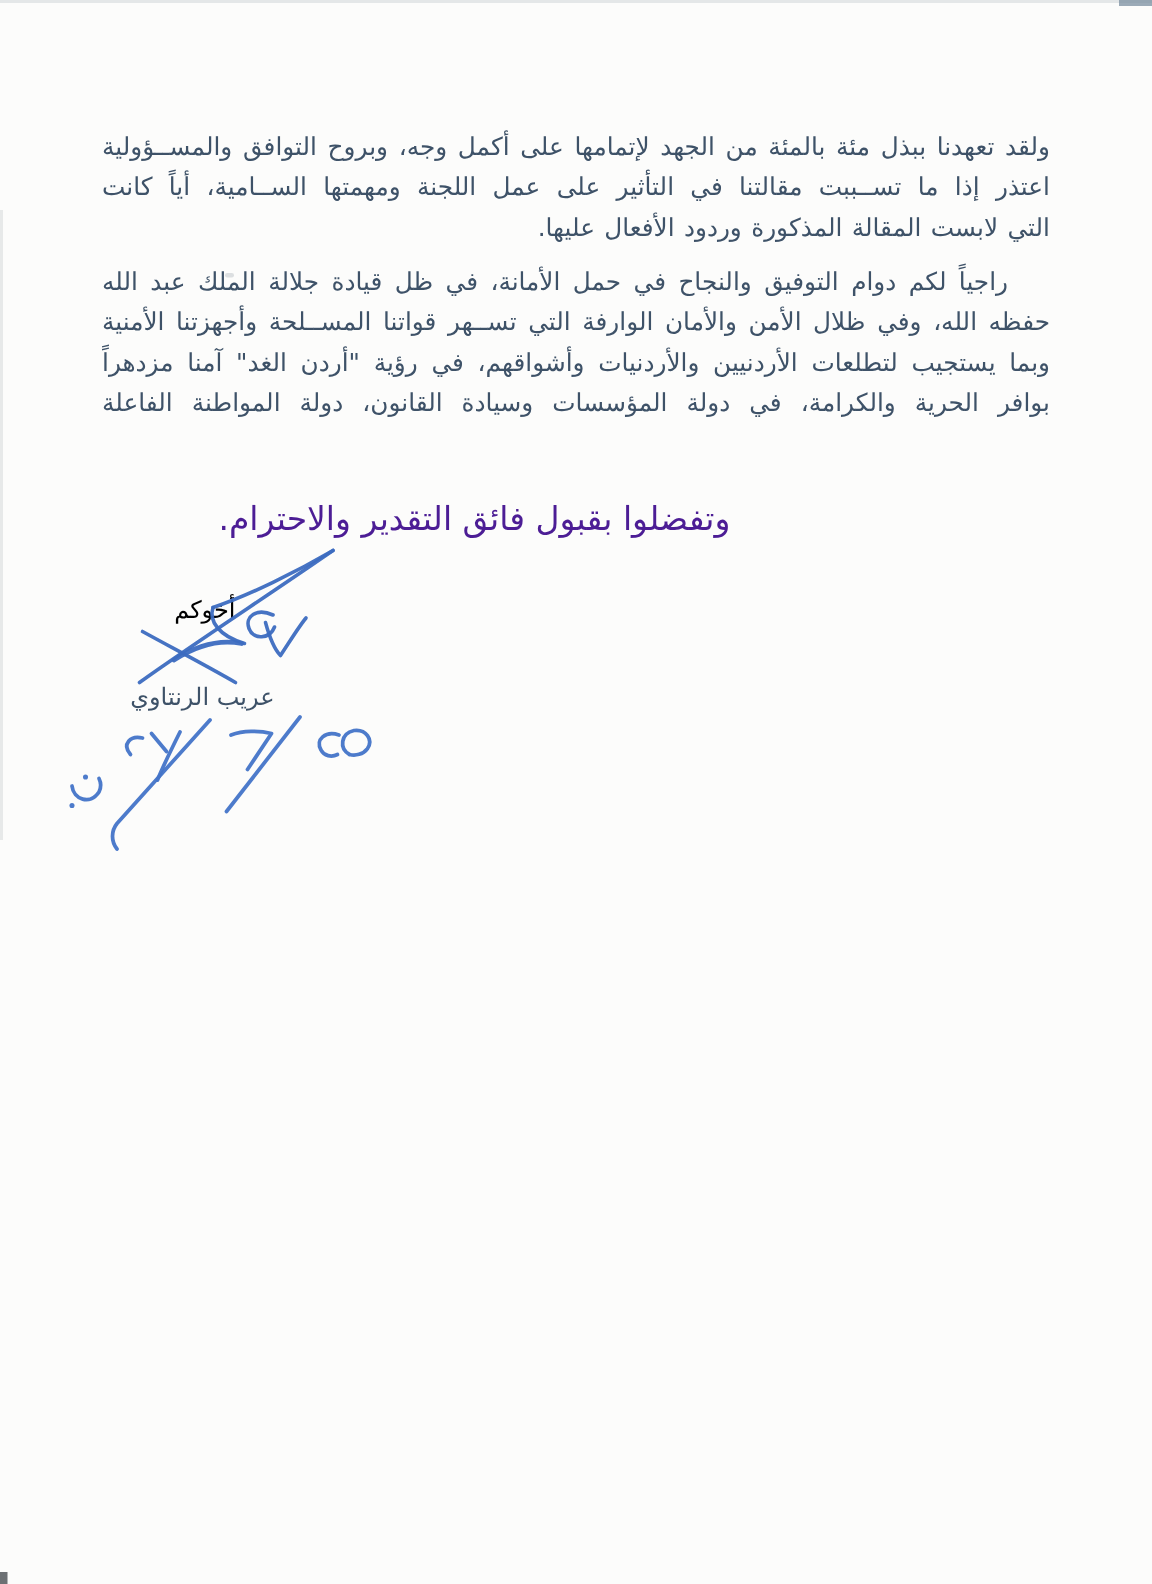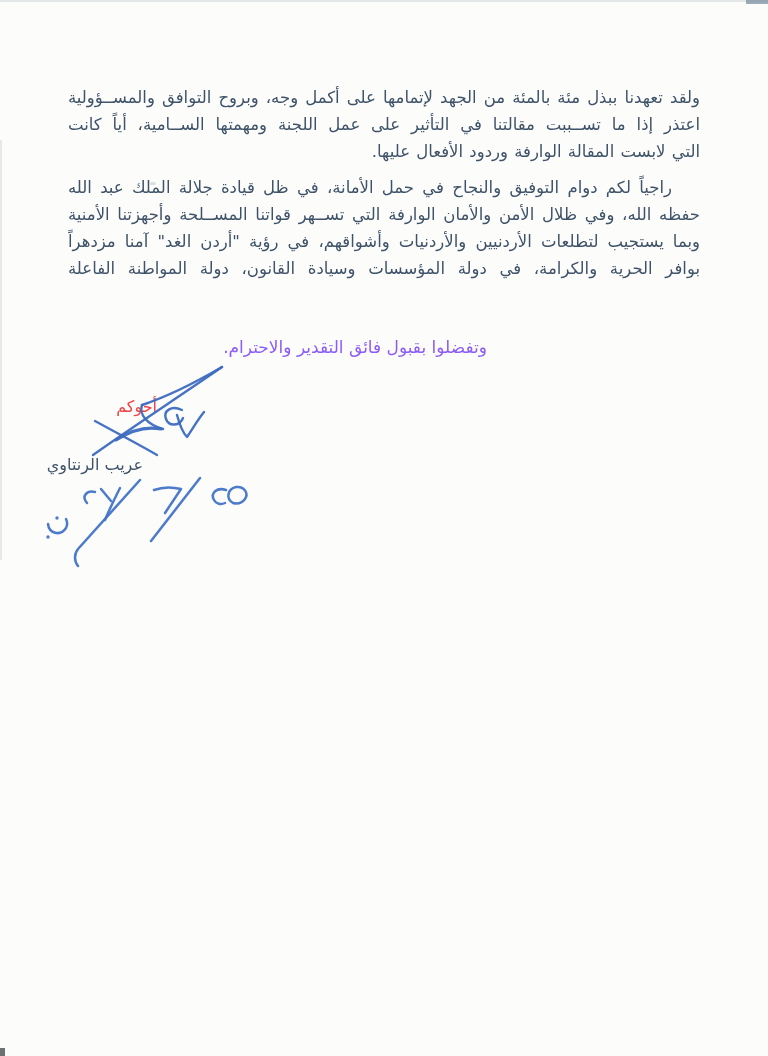--- a/index.html
+++ b/index.html
@@ -30,36 +30,36 @@
     text-align:justify;
     text-align-last:justify;
     word-spacing:1px;
   }
   .line.last{text-align-last:right;}
   .line.indent{padding-right:28px;}
   .closing{
     position:absolute;
     top:335px;right:281px;
     direction:rtl;
-    color:#8b5cf6;
-    font-size:17px;
+    color:#4c1d95;
+    font-size:22px;
     line-height:24px;
     white-space:nowrap;
   }
   .signoff{
     position:absolute;
     top:397px;right:611px;
     direction:rtl;
-    color:#ef4444;
+    color:#000000;
     font-size:16px;
     white-space:nowrap;
   }
   .signer{
     position:absolute;
-    top:455px;right:625px;
+    top:455px;right:585px;
     direction:rtl;
     color:#3e5268;
     font-size:16px;
     white-space:nowrap;
   }
   
   svg.signature{
     position:absolute;left:85px;top:360px;width:140px;height:105px;
   }
   svg.hand-date{
@@ -93,21 +93,21 @@
   <div class="artifact top-edge"></div>
   <div class="artifact corner-tr"></div>
   <div class="artifact corner-bl"></div>
   <div class="artifact left-streak"></div>
   <div class="artifact speck"></div>
 
   <div class="letter-body" dir="rtl">
     <div class="para">
       <div class="line">ولقد تعهدنا ببذل مئة بالمئة من الجهد لإتمامها على أكمل وجه، وبروح التوافق والمســؤولية الوطنية. وأنني</div>
       <div class="line">اعتذر إذا ما تســببت مقالتنا في التأثير على عمل اللجنة ومهمتها الســامية، أياً كانت اشــكال التأثير والظروف</div>
-      <div class="line last">التي لابست المقالة الوارفة وردود الأفعال عليها.</div>
+      <div class="line last">التي لابست المقالة المذكورة وردود الأفعال عليها.</div>
     </div>
     <div class="para">
       <div class="line indent">راجياً لكم دوام التوفيق والنجاح في حمل الأمانة، في ظل قيادة جلالة الملك عبد الله الثاني بن الحسين</div>
       <div class="line">حفظه الله، وفي ظلال الأمن والأمان الوارفة التي تســهر قواتنا المســلحة وأجهزتنا الأمنية على توفيرها وصــونها،</div>
       <div class="line">وبما يستجيب لتطلعات الأردنيين والأردنيات وأشواقهم، في رؤية "أردن الغد" آمنا مزدهراً مستقراً ينعمون فيه</div>
       <div class="line">بوافر الحرية والكرامة، في دولة المؤسسات وسيادة القانون، دولة المواطنة الفاعلة والمتساوية. الدولة المدنية</div>
     </div>
   </div>
 
   <div class="closing" dir="rtl">وتفضلوا بقبول فائق التقدير والاحترام.</div>

